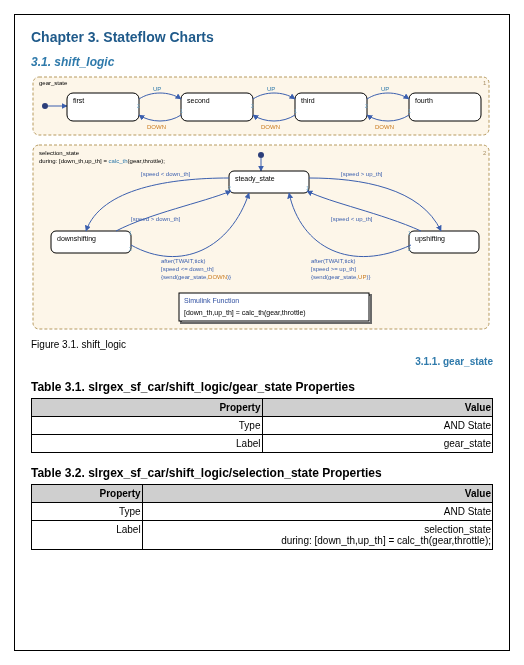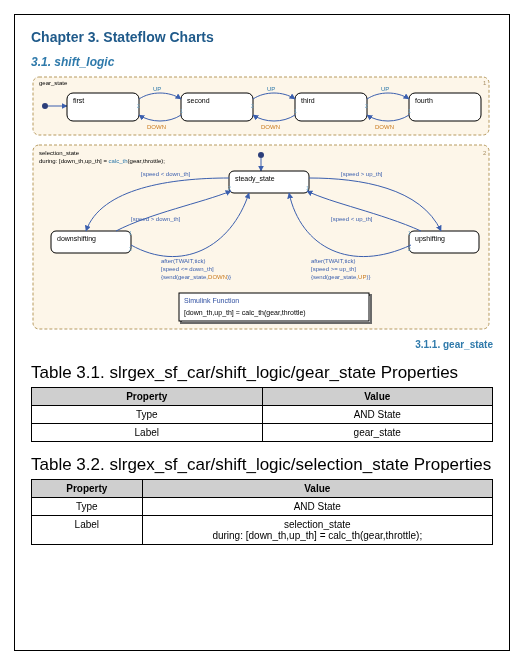--- a/index.html
+++ b/index.html
@@ -2,23 +2,23 @@
 <html><head>
 <meta charset="utf-8">
 <style>
   * { box-sizing: border-box; margin: 0; padding: 0; }
   body { font-family: Arial, Helvetica, sans-serif; background: #fff; padding: 14px; font-size: 11px; color: #000; }
   .page { border: 1px solid #000; padding: 14px 16px; width: 496px; height: 637px; overflow: hidden; }
   h1.chapter { color: #1f5a8a; font-size: 14px; font-weight: bold; margin-bottom: 10px; }
   h2.section { color: #2f7aab; font-size: 12px; font-weight: bold; margin: 6px 0 4px 0; font-style: italic; }
   h3.subsection { color: #2f7aab; font-size: 10px; font-weight: bold; margin: 6px 0 6px 0; text-align: right; }
   .fig-caption { font-size: 10px; margin: 6px 0 6px 0; }
-  .table-title { font-size: 17px; font-weight: normal; margin: 13px 0 4px 0; }
+  .table-title { font-size: 12px; font-weight: bold; margin: 13px 0 4px 0; }
   table.propt { border-collapse: collapse; width: 100%; font-size: 10px; margin-bottom: 8px; }
-  table.propt th, table.propt td { border: 1px solid #000; padding: 3px 1px; text-align: center; vertical-align: top; }
+  table.propt th, table.propt td { border: 1px solid #000; padding: 3px 1px; text-align: right; vertical-align: top; }
   table.propt th { background: #cfcfcf; font-weight: bold; }
   svg { display: block; }
   .chart-wrap { width: 100%; }
 </style>
 </head>
 <body>
 
 <div class="page">
 
   <h1 class="chapter">Chapter 3. Stateflow Charts</h1>
@@ -139,20 +139,21 @@
 
       <g>
         <rect x="150" y="222" width="190" height="28" fill="#fff" stroke="#6a6a6a" stroke-width="2"></rect>
         <rect x="148" y="220" width="190" height="28" fill="#fff" stroke="#000" stroke-width="1"></rect>
         <text x="153" y="230" font-size="7" fill="#2f4fa0">Simulink Function</text>
         <text x="153" y="242" font-size="7" fill="#000">[down_th,up_th] = calc_th(gear,throttle)</text>
       </g>
     </svg>
   </div>
 
+  <div class="fig-caption">Figure 3.1. shift_logic</div>
 
   <h3 class="subsection">
     <span>3.1.1.</span> <span>gear_state</span>
   </h3>
 
   <div class="table-title">Table 3.1. slrgex_sf_car/shift_logic/gear_state Properties</div>
   <table class="propt">
     <tbody>
         <tr>
       <th style="width:50%"><span>Property</span></th>

